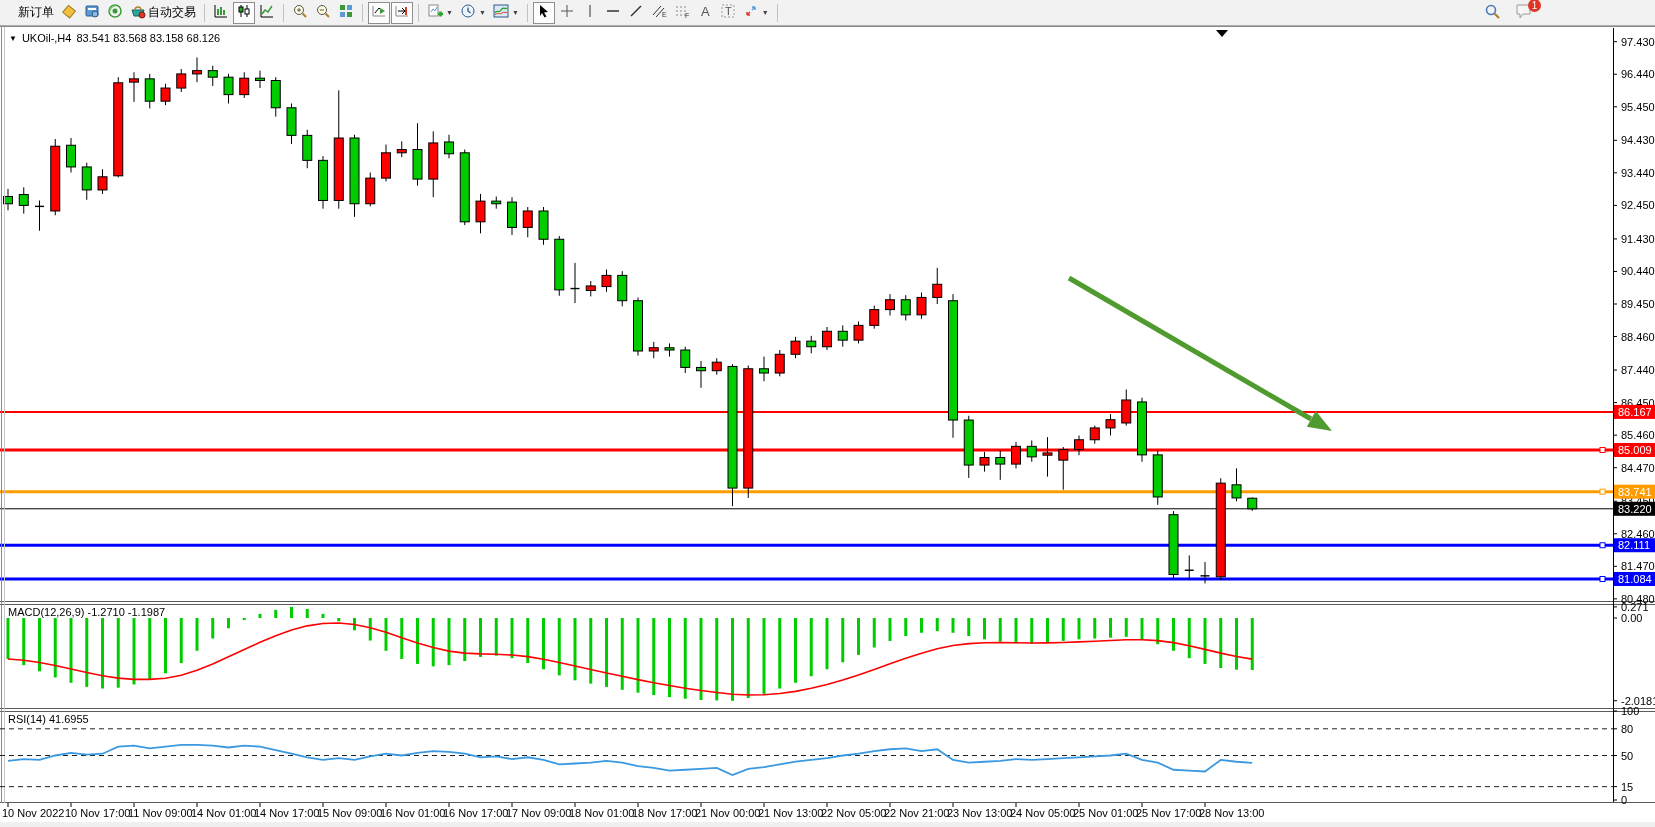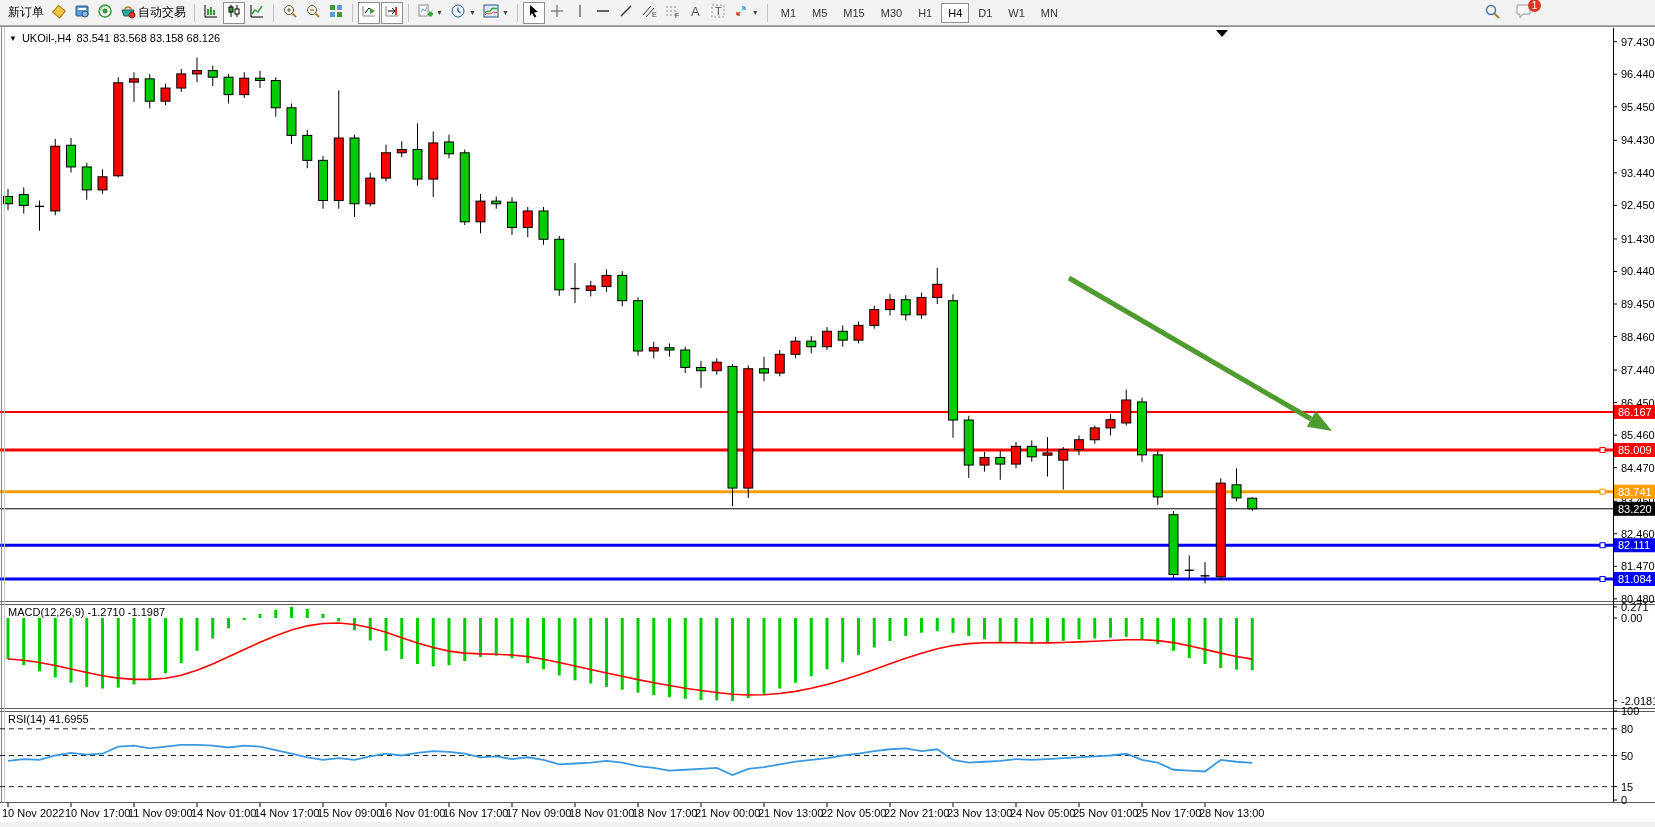--- a/index.html
+++ b/index.html
@@ -1,17 +1,17 @@
 <!DOCTYPE html>
 <html><head>
 <meta charset="utf-8">
 <style>
 *{box-sizing:border-box;margin:0;padding:0}
 body{width:1655px;height:827px;font-family:"Liberation Sans",sans-serif;background:#fff;overflow:hidden}
-.toolbar{height:26px;background:#f2f2f2;display:flex;align-items:center;padding:0 5px;gap:1px;position:relative;border-bottom:1px solid #adadad}
+.toolbar{height:26px;background:#f2f2f2;display:flex;align-items:center;padding:0 15px;gap:1px;position:relative;border-bottom:1px solid #adadad}
 .tbtn{height:22px;min-width:22px;display:flex;align-items:center;justify-content:center;border:1px solid transparent;gap:2px;padding:0 2px;cursor:default}
 .tbtn.pressed{background:#fdfdfd;border:1px solid #8f8f8f}
 .tsep{width:1px;height:18px;background:#c2c2c2;margin:0 4px}
 .tlabel{font-size:12px;color:#000;white-space:nowrap}
 .caret{font-size:7px;color:#444;margin-left:1px}
 .tf-btn{height:20px;padding:0 6px;font-size:11px;color:#333;border:1px solid transparent;display:flex;align-items:center;margin:0 1px}
 .tf-btn.active{border:1px solid #8f8f8f;background:#fff;color:#000}
 .right-icons{position:absolute;left:1484px;top:0;height:26px;display:flex;align-items:center;gap:14px}
 .chat-wrap{position:relative}
 .nbadge{position:absolute;top:-4px;right:-8px;background:#e03424;color:#fff;font-size:10px;min-width:13px;height:13px;border-radius:7px;display:flex;align-items:center;justify-content:center;padding:0 2px}
@@ -187,31 +187,20 @@
         </svg></span>
   </div>
   <div class="tbtn">
     <span><svg width="16" height="16">
           <path d="M4 12l3-3M4 12v-3M4 12h3" stroke="#e03424" stroke-width="1.4" fill="none"></path>
           <path d="M12 4L9 7M12 4v3M12 4H9" stroke="#5b9bd5" stroke-width="1.4" fill="none"></path>
         </svg></span>
     <span class="caret">▼</span>
   </div>
   <div class="tsep"></div>
-  <div id="tf-group" style="display:flex">
-      <div class="tf-btn">M1</div>
-      <div class="tf-btn">M5</div>
-      <div class="tf-btn">M15</div>
-      <div class="tf-btn">M30</div>
-      <div class="tf-btn">H1</div>
-      <div class="tf-btn active">H4</div>
-      <div class="tf-btn">D1</div>
-      <div class="tf-btn">W1</div>
-      <div class="tf-btn">MN</div>
-    </div>
   <div class="right-icons">
     <span><svg width="17" height="17">
           <circle cx="7" cy="7" r="4.5" fill="none" stroke="#4a7ab5" stroke-width="1.6"></circle>
           <path d="M10.5 10.5L15 15" stroke="#b08030" stroke-width="2.2"></path>
         </svg></span>
     <span class="chat-wrap">
       <svg width="18" height="16">
           <path d="M2 2h13v9H8l-3 4v-4H2z" fill="#f5f5f5" stroke="#9a9a9a"></path>
         </svg>
       <span class="nbadge">1</span>

